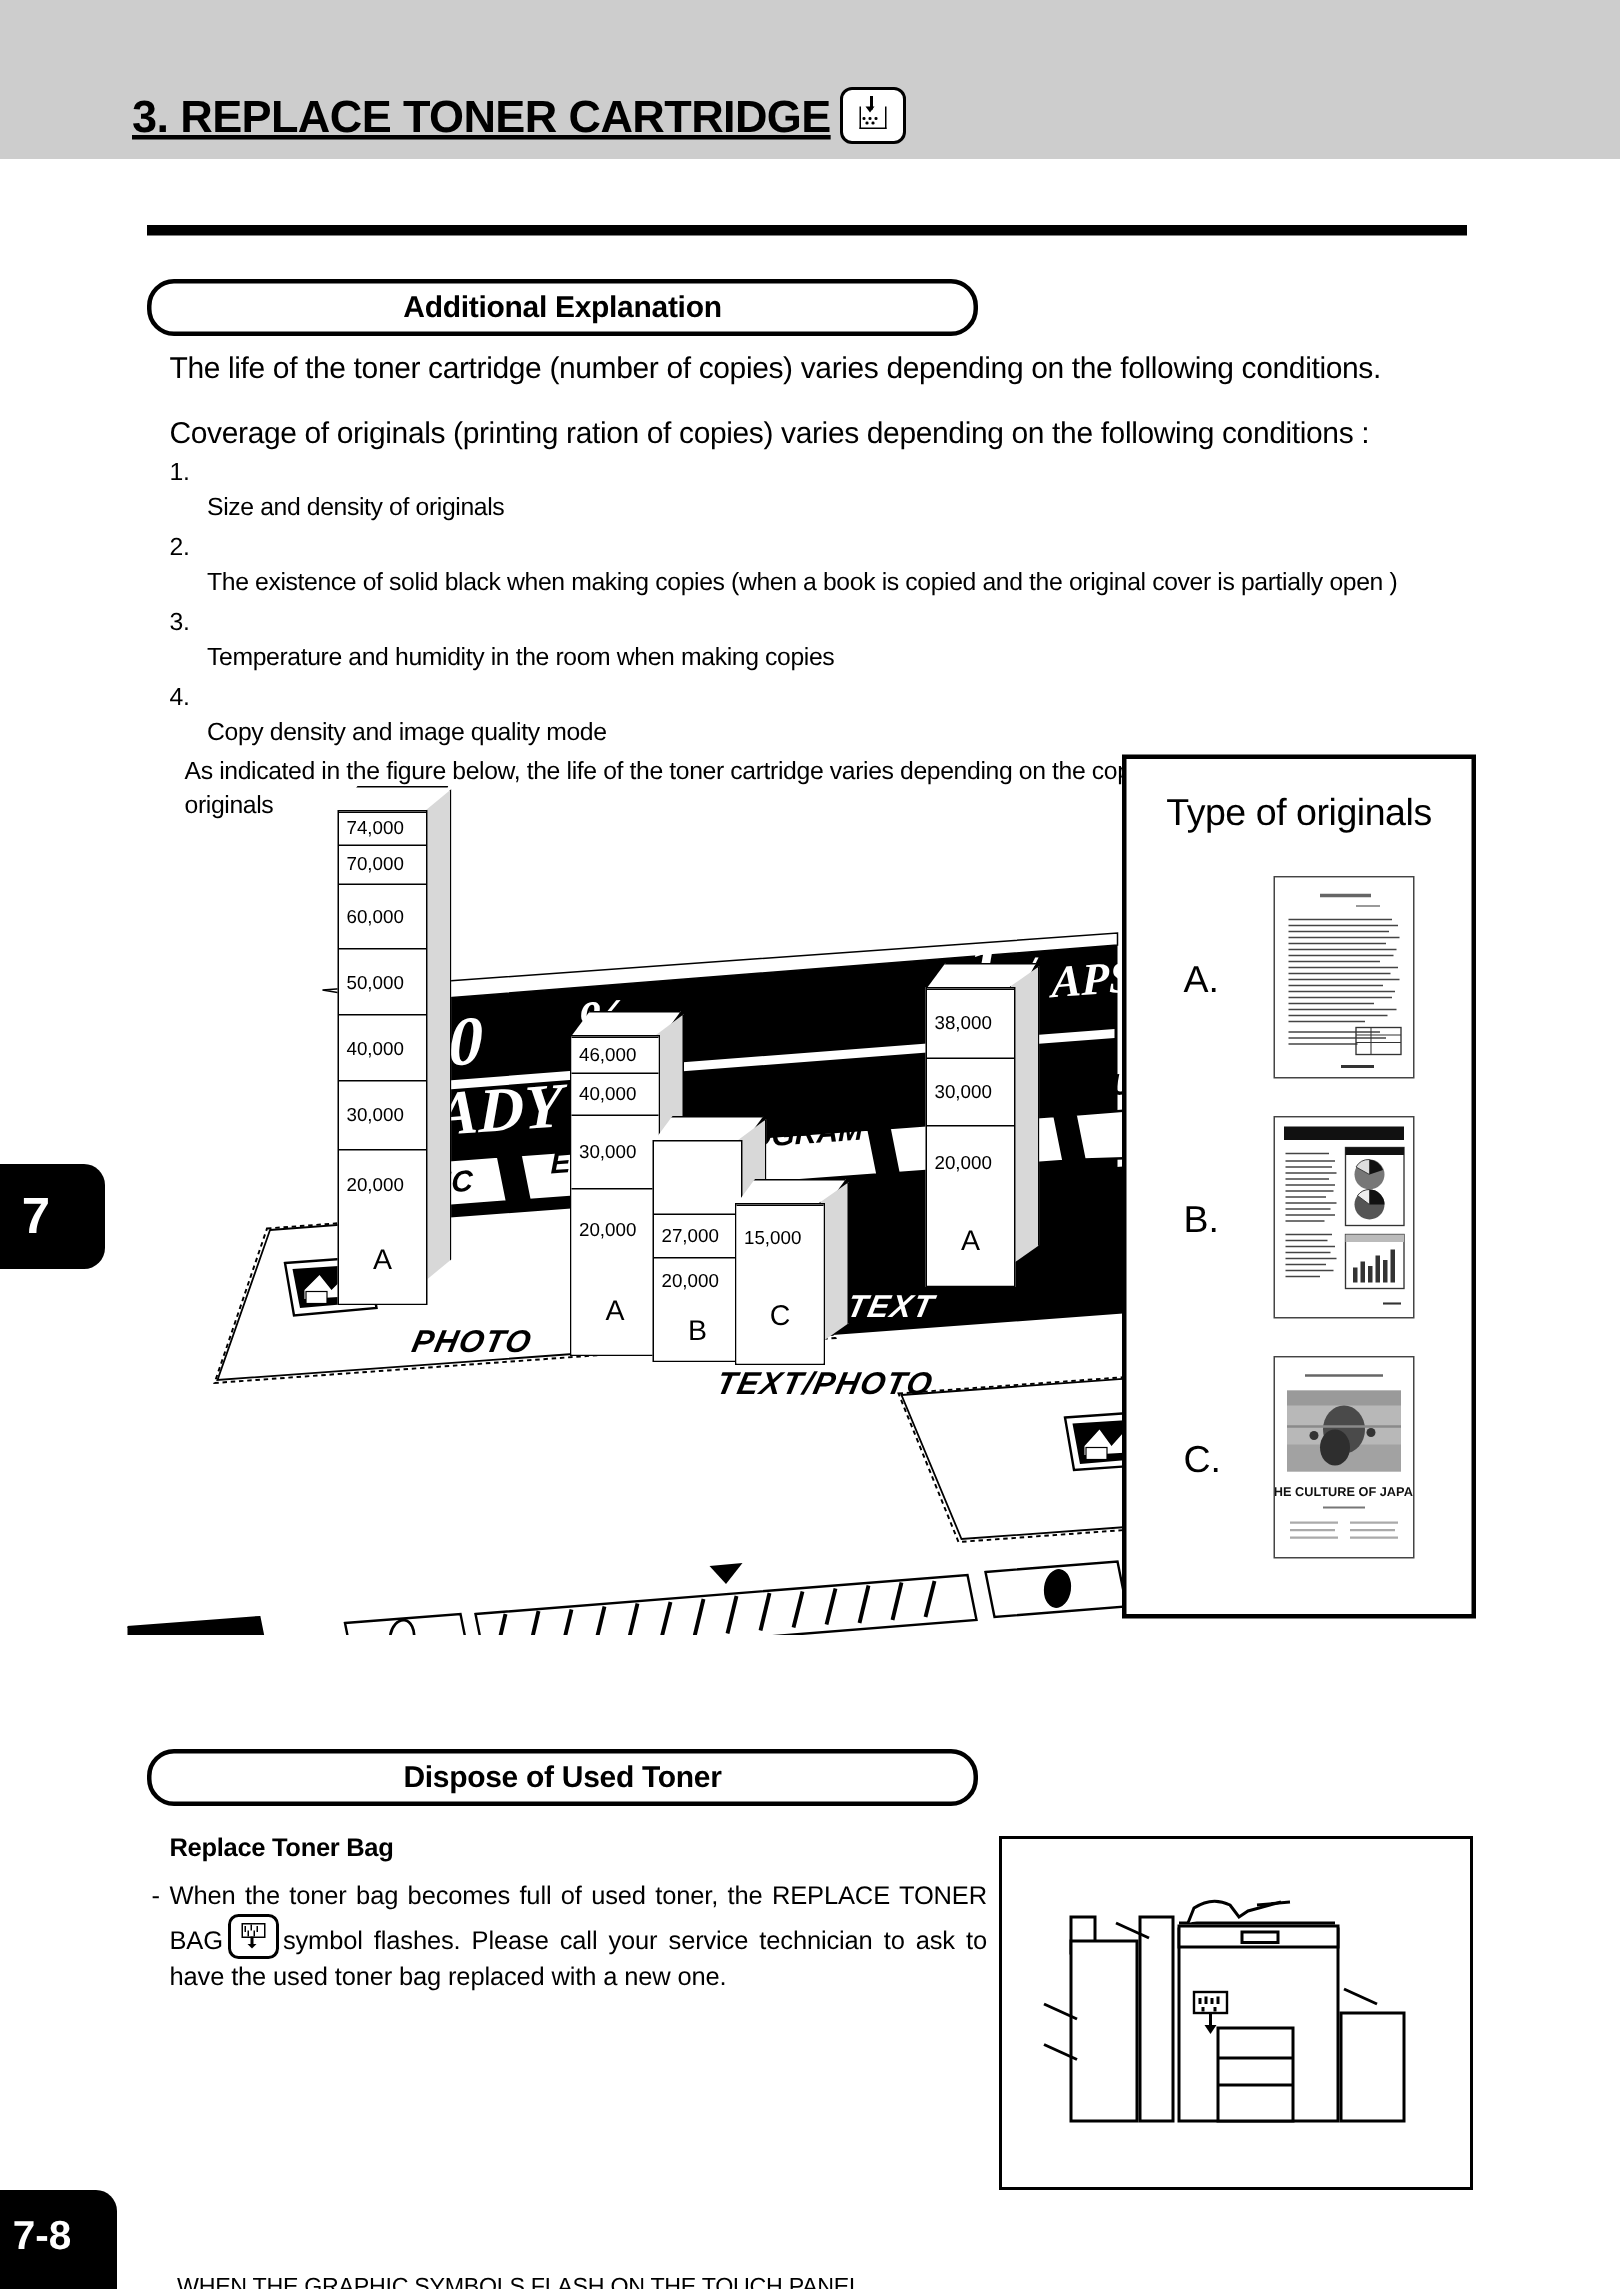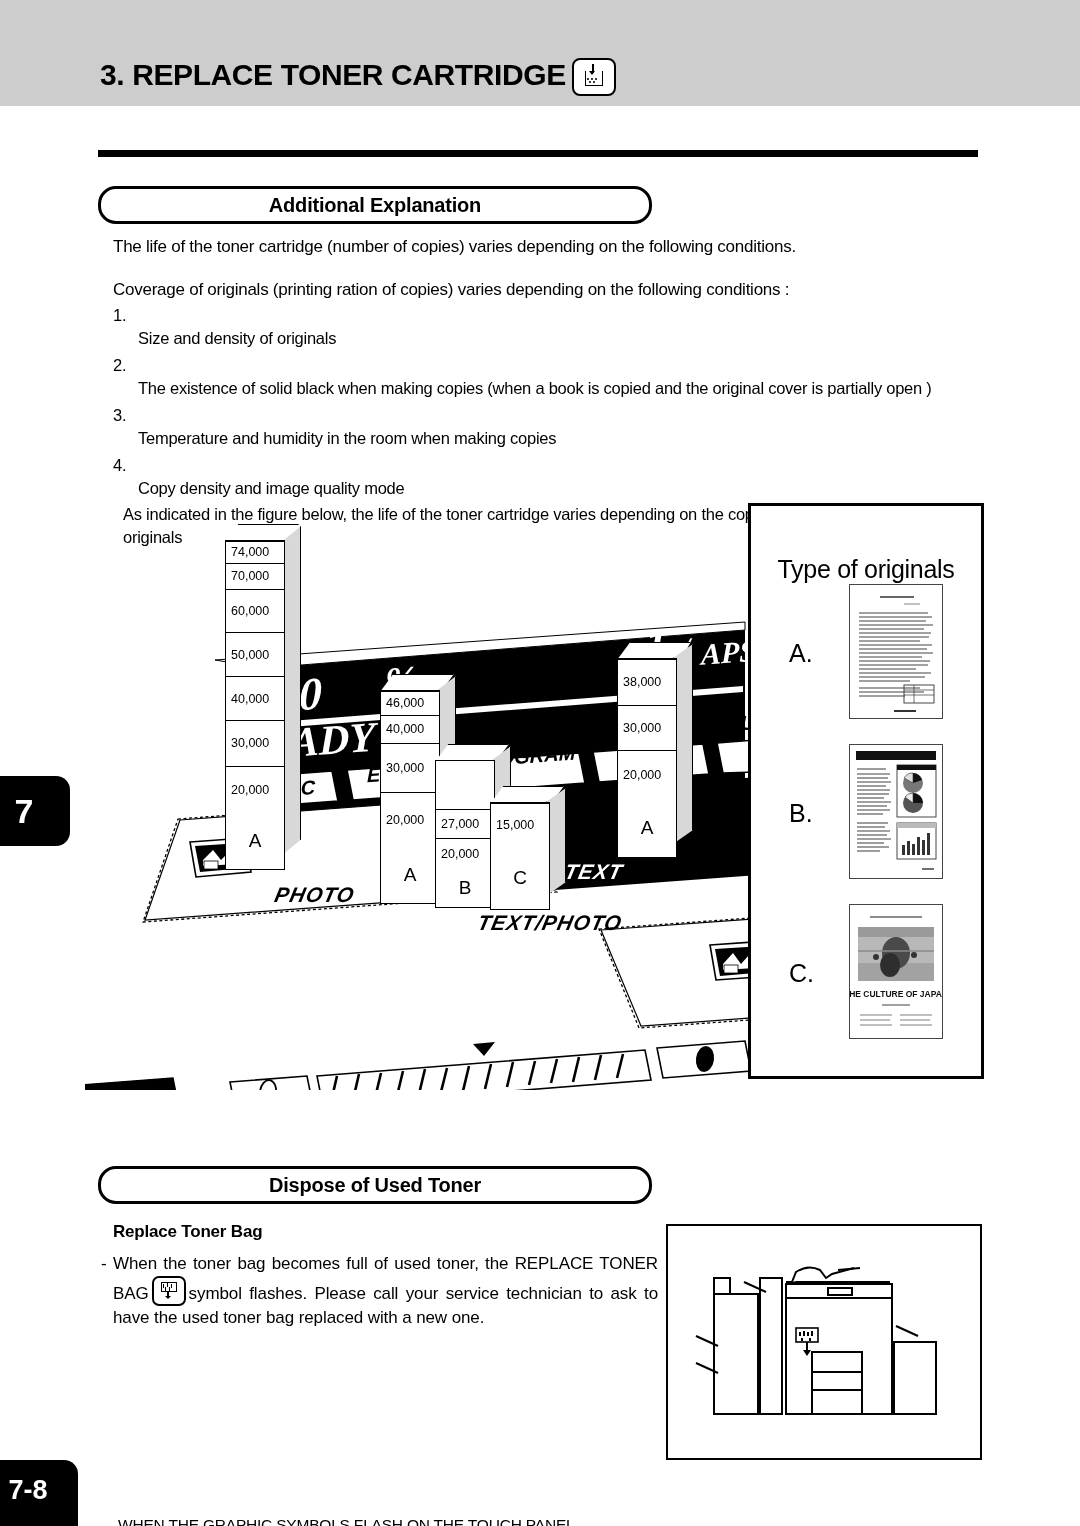--- a/index.html
+++ b/index.html
@@ -14,25 +14,25 @@
     overflow: hidden;
   }
 
   
   .header-band {
     position: absolute; left: 0; top: 0;
     width: 1080px; height: 106px;
     background: #cdcdcd;
   }
   .header-title {
-    position: absolute; left: 100px; top: 58px;
+    position: absolute; left: 88px; top: 58px;
     font-size: 30px; font-weight: bold;
     letter-spacing: -0.4px;
     white-space: nowrap;
-    display: flex; align-items: flex-start; gap: 6px;
+    display: flex; align-items: flex-end; gap: 6px; text-decoration: underline;
   }
   .header-title .t { display: inline-block; }
 
   
   .sym-toner {
     display: inline-block;
     width: 40px; height: 34px;
     border: 2px solid #000;
     border-radius: 8px;
     background: #fff;
@@ -105,21 +105,21 @@
     display: flex; align-items: center; justify-content: center;
     font-size: 20px; font-weight: bold;
     letter-spacing: -0.2px;
   }
   #pill-additional { left: 98px; top: 186px; }
   #pill-dispose   { left: 98px; top: 1166px; }
 
   
   .para {
     position: absolute;
-    font-size: 17px;
+    font-size: 20px;
     line-height: 27px;
     letter-spacing: -0.25px;
   }
   #p-intro { left: 113px; top: 233px; width: 900px; }
   #p-coverage { left: 113px; top: 276px; width: 900px; }
 
   .list { position: absolute; left: 113px; top: 303px; width: 895px; }
   .li {
     display: flex; font-size: 16.5px; line-height: 25px;
     letter-spacing: -0.25px; margin-bottom: 2px;
@@ -191,21 +191,21 @@
   }
 
   
   .originals-box {
     position: absolute; left: 748px; top: 503px;
     width: 230px; height: 570px;
     border: 3px solid #000; background: #fff;
   }
   .originals-title {
     position: absolute; left: 0; top: 22px; width: 230px;
-    text-align: center; font-size: 25px; letter-spacing: -0.3px; margin-top: 27px;
+    text-align: center; font-size: 25px; letter-spacing: -0.3px;
   }
   .orig-row { position: absolute; left: 0; width: 230px; height: 140px; }
   .orig-letter {
     position: absolute; left: 38px; top: 55px;
     font-size: 25px;
   }
   .orig-thumb {
     position: absolute; left: 98px; top: 0;
     width: 92px; height: 133px;
     border: 1.5px solid #444; background: #fff;

